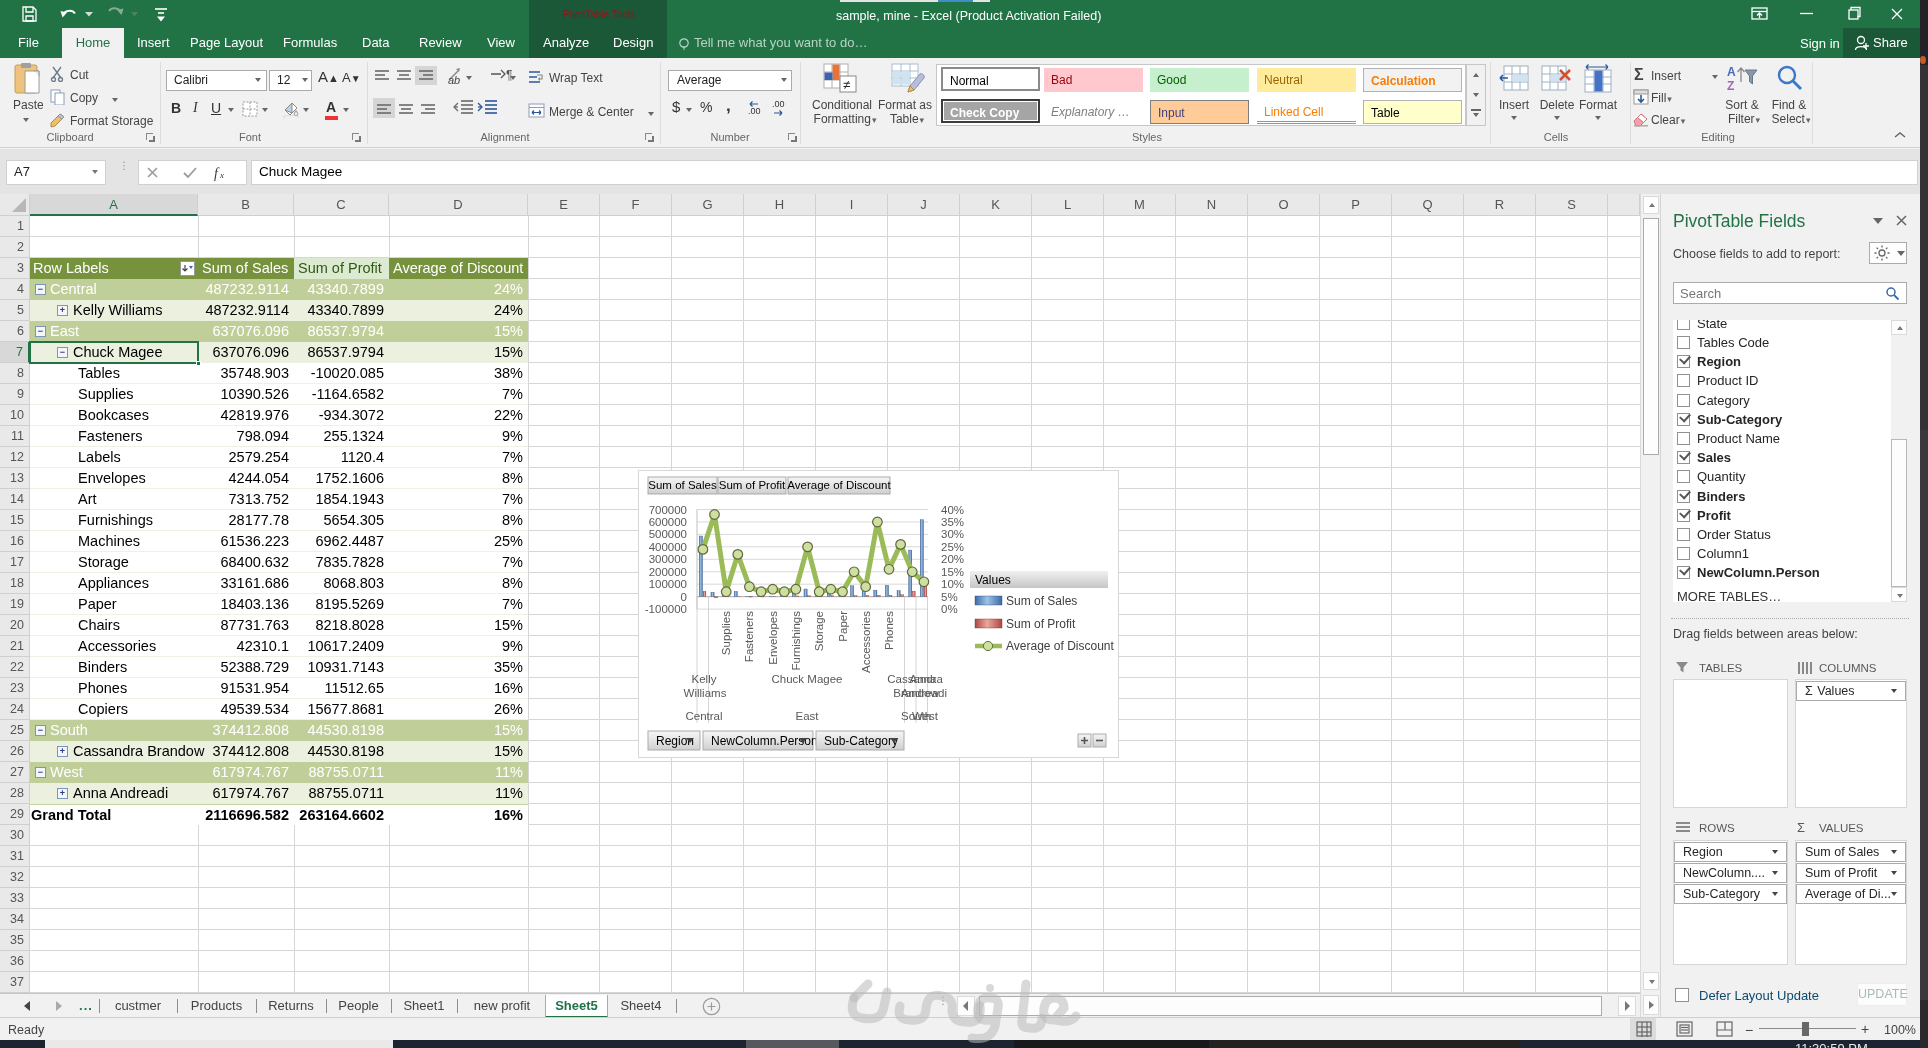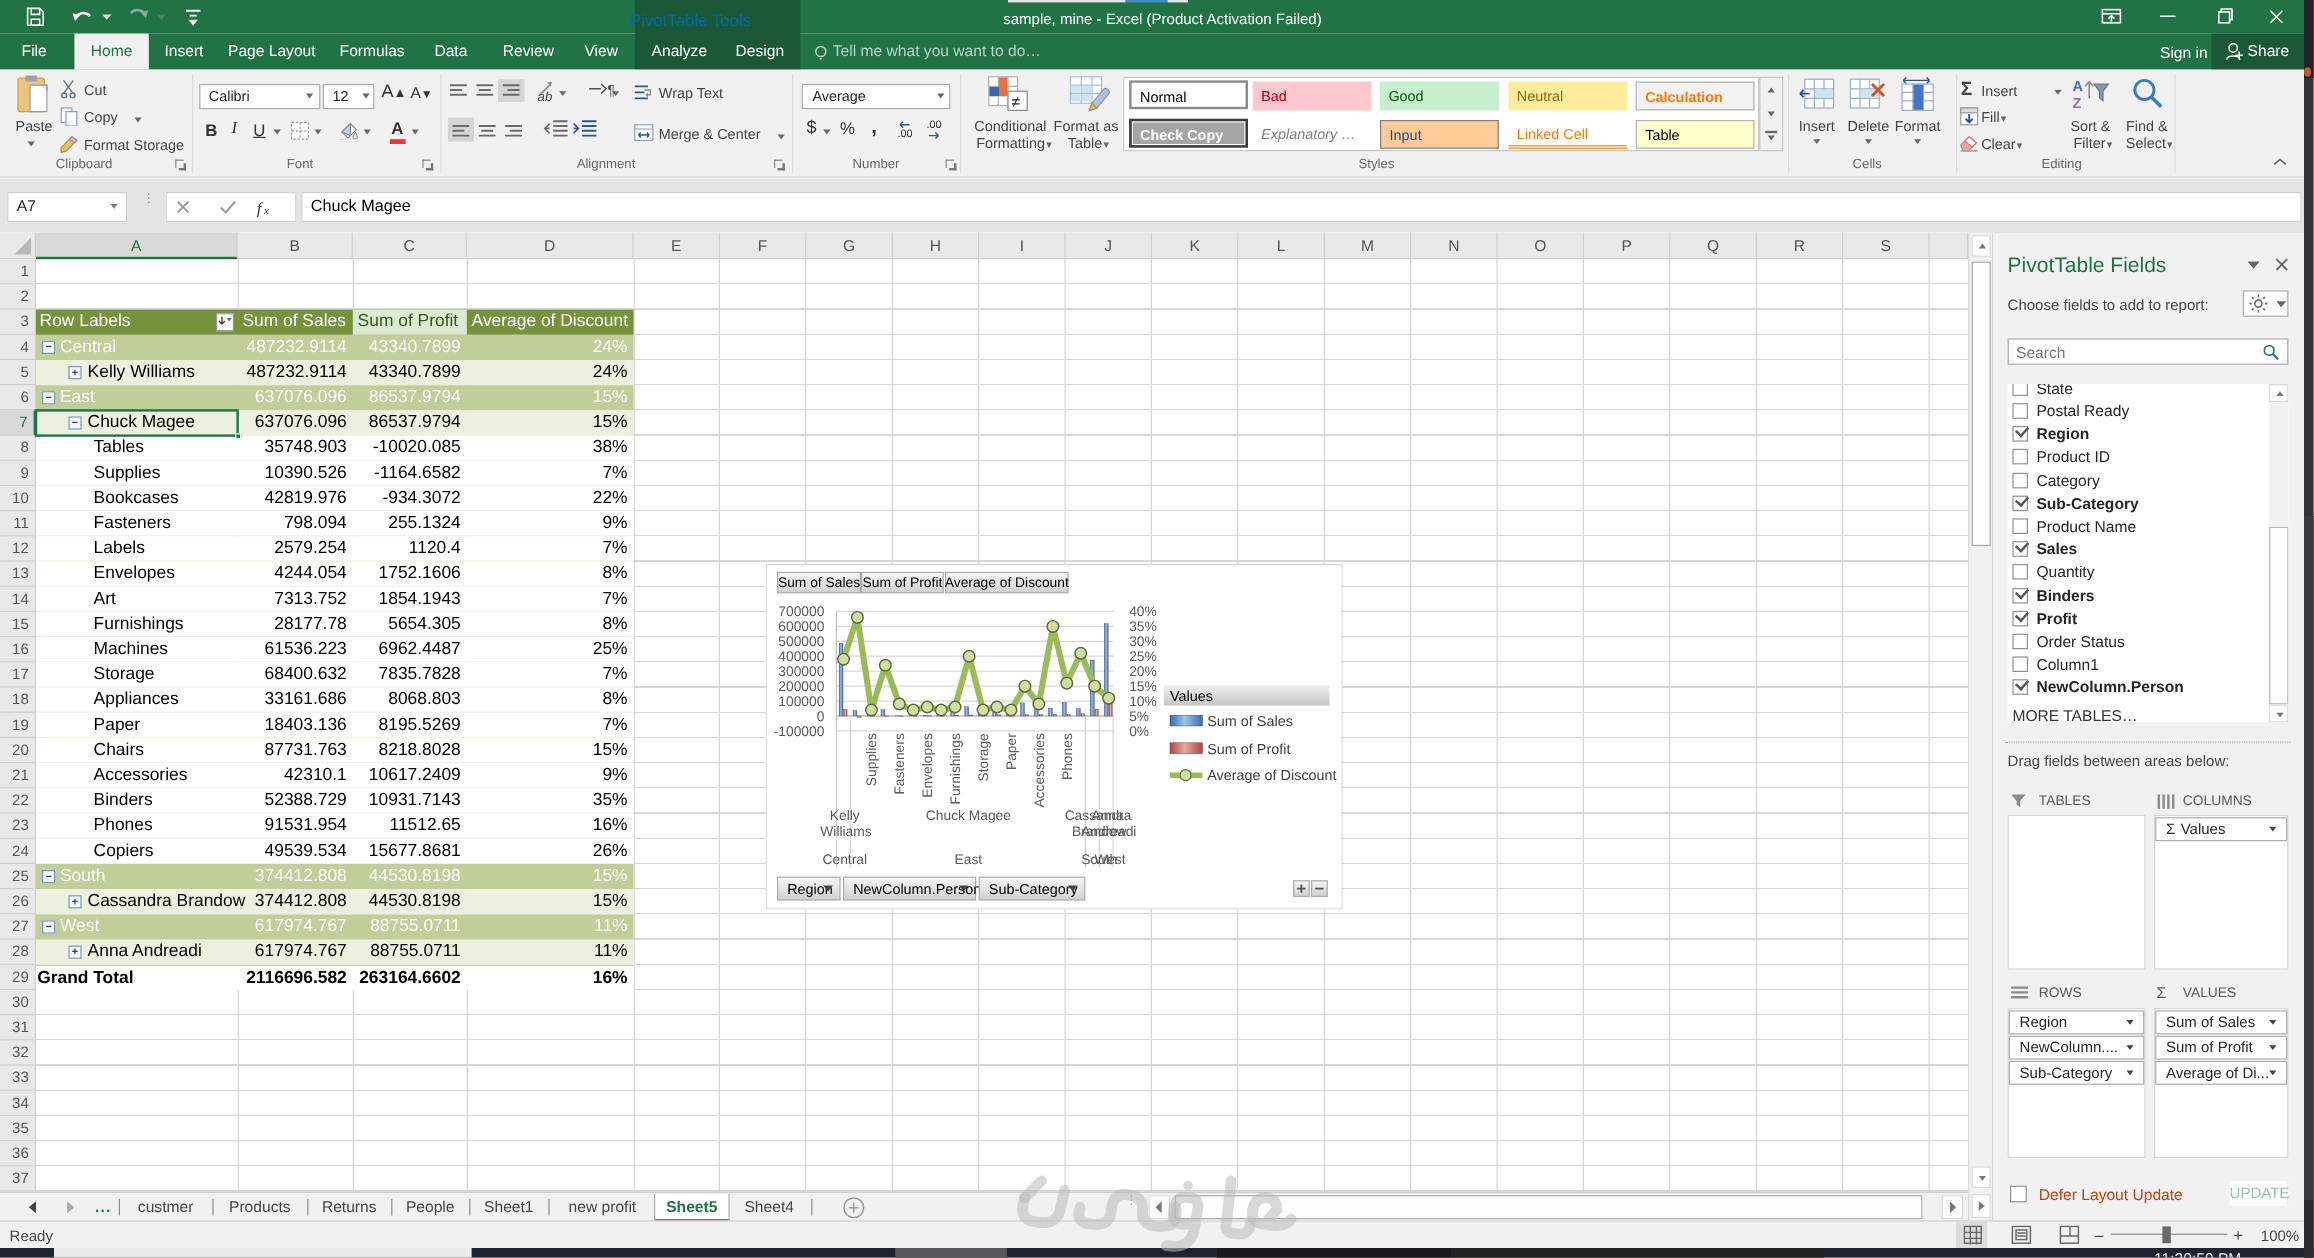--- a/index.html
+++ b/index.html
@@ -90,21 +90,21 @@
     <path d="M85 12 l8 0 -4 4.5 z" fill="#cfe0d6"></path>
     <path d="M121 13.5 a6.5 5.5 0 0 0 -12 -2.5" fill="none" stroke="#87ab98" stroke-width="2"></path>
     <path d="M123.5 8.5 l-6.5 1.5 4.5 5 z" fill="#87ab98"></path>
     <path d="M131 12 l7 0 -3.5 4.5 z" fill="#4e8267"></path>
     <g stroke="#fff" stroke-width="1.6">
       <line x1="155" y1="9" x2="167" y2="9"></line>
         <line x1="158" y1="13" x2="164" y2="13"></line>
     </g>
     <path d="M157 16.5 l8 0 -4 5 z" fill="#fff"></path>
   </svg>
-  <div class="ttxt" style="left:525px;top:9px;color:#0369a1;font-size:14px">PivotTable Tools</div>
+  <div class="ttxt" style="left:563px;top:9px;color:#7f1d1d;font-size:10px">PivotTable Tools</div>
   <div class="ttxt" style="left:836px;top:9px;font-size:12.5px">sample, mine - Excel (Product Activation Failed)</div>
 
   <svg class="abs" style="left:1740px;top:0" width="180" height="28" viewBox="0 0 180 28">
     <g fill="none" stroke="#fff" stroke-width="1.3">
       <rect x="12" y="8" width="15" height="11"></rect>
       <line x1="12" y1="11.5" x2="27" y2="11.5"></line>
       <path d="M19.5 18 l0 -4.5 m-2.5 2 l2.5 -2.5 2.5 2.5"></path>
       <line x1="60" y1="13.5" x2="73" y2="13.5"></line>
       <rect x="109" y="10" width="9" height="9"></rect>
       <path d="M111 10 l0 -2.5 9 0 0 9 -2.5 0"></path>
@@ -1158,21 +1158,21 @@
 <div class="abs" style="left:12px;top:88px;width:234px;height:22px;background:#fff;border:1px solid #ababab"></div>
 <div class="ptx" style="left:19px;top:92px;color:#767676">Search</div>
 <svg class="abs" style="left:224px;top:92px" width="15" height="15" viewBox="0 0 15 15">
       <circle cx="6" cy="6" r="4" fill="none" stroke="#3a6aa8" stroke-width="1.5"></circle>
       <line x1="9" y1="9" x2="13.5" y2="13.5" stroke="#3a6aa8" stroke-width="1.8"></line>
     </svg>
 <div class="abs" style="left:12px;top:126px;width:234px;height:282px;background:#fff;overflow:hidden">
 <div class="cb" style="left:4px;top:-3.5px"></div>
 <div class="fitem" style="left:24px;top:-4.5px;">State</div>
 <div class="cb" style="left:4px;top:16.0px"></div>
-<div class="fitem" style="left:24px;top:15.0px;">Postal Ready</div>
+<div class="fitem" style="left:24px;top:15.0px;">Tables Code</div>
 <div class="cb chk" style="left:4px;top:35.2px"></div>
 <div class="fitem" style="left:24px;top:34.2px;font-weight:bold;">Region</div>
 <div class="cb" style="left:4px;top:54.4px"></div>
 <div class="fitem" style="left:24px;top:53.4px;">Product ID</div>
 <div class="cb" style="left:4px;top:73.6px"></div>
 <div class="fitem" style="left:24px;top:72.6px;">Category</div>
 <div class="cb chk" style="left:4px;top:92.8px"></div>
 <div class="fitem" style="left:24px;top:91.8px;font-weight:bold;">Sub-Category</div>
 <div class="cb" style="left:4px;top:112.0px"></div>
 <div class="fitem" style="left:24px;top:111.0px;">Product Name</div>
@@ -1231,21 +1231,21 @@
 <div class="areahd" style="left:158px;top:628px">VALUES</div>
 <div class="abs" style="left:12px;top:646px;width:115px;height:125px;background:#fff;border:1px solid #d6d6d6"></div>
 <div class="abs" style="left:134px;top:646px;width:112px;height:125px;background:#fff;border:1px solid #d6d6d6"></div>
 <div class="fchip" style="left:13px;top:648px;width:113px">Region<div class="dar"></div></div>
 <div class="fchip" style="left:13px;top:669px;width:113px">NewColumn....<div class="dar"></div></div>
 <div class="fchip" style="left:13px;top:690px;width:113px">Sub-Category<div class="dar"></div></div>
 <div class="fchip" style="left:135px;top:648px;width:110px">Sum of Sales<div class="dar"></div></div>
 <div class="fchip" style="left:135px;top:669px;width:110px">Sum of Profit<div class="dar"></div></div>
 <div class="fchip" style="left:135px;top:690px;width:110px">Average of Di...<div class="dar"></div></div>
 <div class="cb" style="left:14px;top:794px;width:14px;height:14px"></div>
-<div class="ptx" style="left:38px;top:794px;font-size:13px;color:#c2410c">Defer Layout Update</div>
+<div class="ptx" style="left:38px;top:794px;font-size:13px;color:#0c4a6e">Defer Layout Update</div>
 <div class="abs" style="left:196px;top:789px;width:50px;height:23px;background:#fcfcfc;border:1px solid #eee;color:#a8bdb2;font-size:12.5px;text-align:center;line-height:21px">UPDATE</div>
 </div>
 <div class="abs" style="left:1640px;top:194px;width:20px;height:823px;background:#f1f1f1;border-left:1px solid #d9d9d9">
 <div class="abs" style="left:2px;top:2px;width:16px;height:18px;background:#fdfdfd;border:1px solid #dadada">
       <div class="dar" style="left:5px;top:6px;transform:rotate(180deg);border-top-color:#777"></div>
     </div>
 <div class="abs" style="left:2px;top:24px;width:16px;height:237px;background:#fdfdfd;border:1px solid #ababab"></div>
 <div class="abs" style="left:2px;top:778px;width:16px;height:18px;background:#fdfdfd;border:1px solid #dadada">
       <div class="dar" style="left:5px;top:7px;border-top-color:#777"></div>
     </div>

